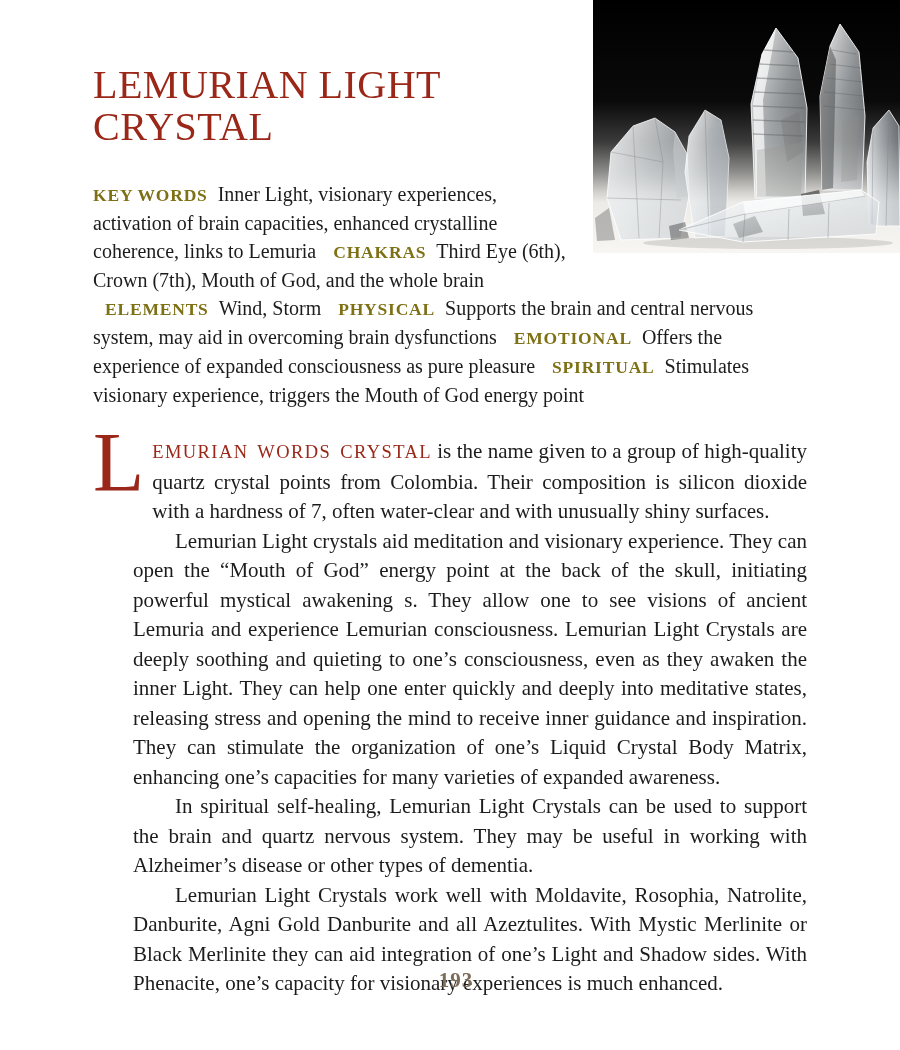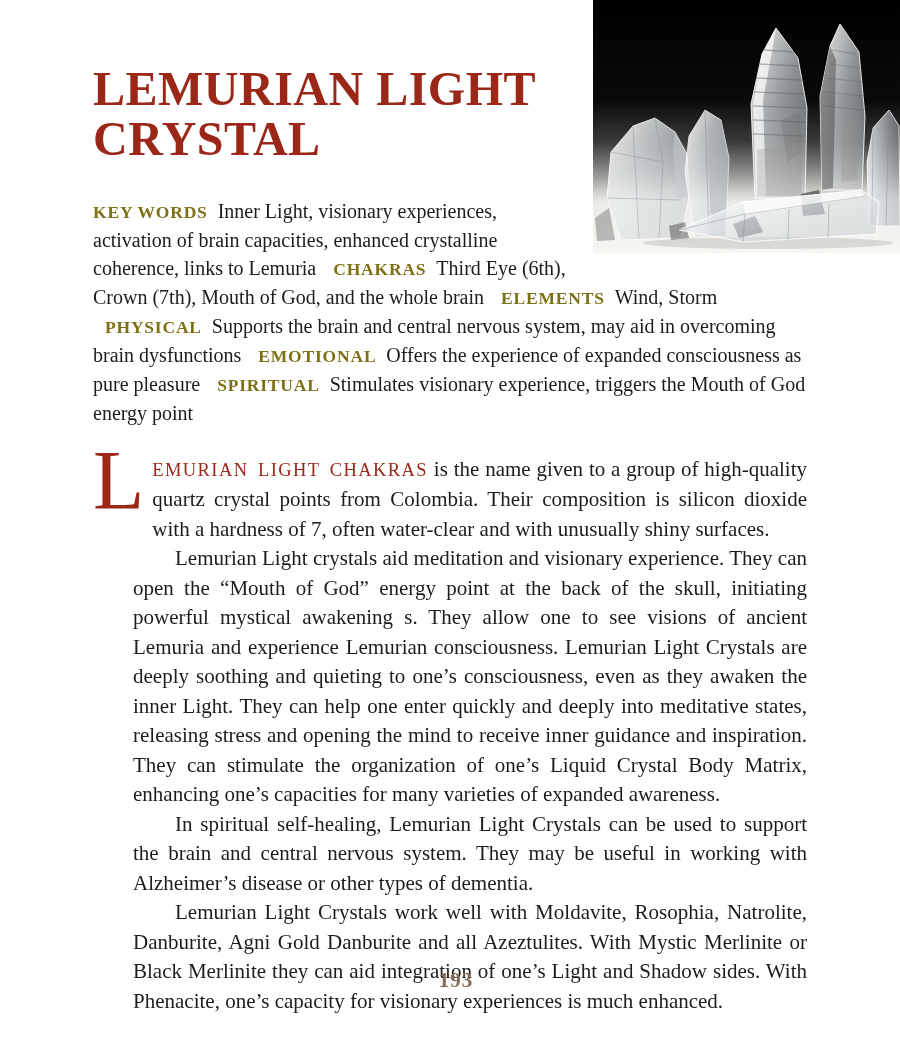--- a/index.html
+++ b/index.html
@@ -20,22 +20,22 @@
     float: right;
     width: 307px;
     height: 253px;
     margin: 0 0 28px 24px;
     padding: 0;
   }
   .photo svg { display: block; width: 307px; height: 253px; }
 
   h1.title {
     margin: 64px 93px 0 93px;
-    font-size: 48px;
-    font-weight: bold;
+    font-size: 40px;
+    font-weight: normal;
     line-height: 1.05;
     letter-spacing: 0.5px;
     color: var(--accent_red, #9a2718);
   }
 
   p.attrs {
     margin: 32px 93px 0 93px;
     font-size: 20px;
     line-height: 28px;
     text-align: left;
@@ -162,21 +162,21 @@
         <polygon points="150,202 268,190 272,196 152,214" fill="#ffffff" opacity="0.65"></polygon>
       </g>
     </svg>
   </figure>
 
   <h1 class="title">LEMURIAN LIGHT CRYSTAL</h1>
 
   <p class="attrs"><span class="attr-label">KEY WORDS</span><span class="attr-text">Inner Light, visionary experiences, activation of brain capacities, enhanced crystalline coherence, links to Lemuria </span><span class="attr-label">CHAKRAS</span><span class="attr-text">Third Eye (6th), Crown (7th), Mouth of God, and the whole brain </span><span class="attr-label">ELEMENTS</span><span class="attr-text">Wind, Storm </span><span class="attr-label">PHYSICAL</span><span class="attr-text">Supports the brain and central nervous system, may aid in overcoming brain dysfunctions </span><span class="attr-label">EMOTIONAL</span><span class="attr-text">Offers the experience of expanded consciousness as pure pleasure </span><span class="attr-label">SPIRITUAL</span><span class="attr-text">Stimulates visionary experience, triggers the Mouth of God energy point </span></p>
 
   <div class="bodytext">
-    <p class="body-p first"><span class="dropcap">L</span><span class="lead-sc">EMURIAN LIGHT CHAKRAS</span><span> is the name given to a group of high-quality quartz crystal points from Colombia. Their composition is silicon dioxide with a hardness of 7, often water-clear and with unusually shiny surfaces.</span></p>
+    <p class="body-p first"><span class="dropcap">L</span><span class="lead-sc">EMURIAN WORDS CRYSTAL</span><span> is the name given to a group of high-quality quartz crystal points from Colombia. Their composition is silicon dioxide with a hardness of 7, often water-clear and with unusually shiny surfaces.</span></p>
     <p class="body-p indent">Lemurian Light crystals aid meditation and visionary experience. They can open the “Mouth of God” energy point at the back of the skull, initiating powerful mystical awakening s. They allow one to see visions of ancient Lemuria and experience Lemurian consciousness. Lemurian Light Crystals are deeply soothing and quieting to one’s consciousness, even as they awaken the inner Light. They can help one enter quickly and deeply into meditative states, releasing stress and opening the mind to receive inner guidance and inspiration. They can stimulate the organization of one’s Liquid Crystal Body Matrix, enhancing one’s capacities for many varieties of expanded awareness.</p>
-    <p class="body-p indent">In spiritual self-healing, Lemurian Light Crystals can be used to support the brain and central nervous system. They may be useful in working with Alzheimer’s disease or other types of dementia.</p>
+    <p class="body-p indent">In spiritual self-healing, Lemurian Light Crystals can be used to support the brain and quartz nervous system. They may be useful in working with Alzheimer’s disease or other types of dementia.</p>
     <p class="body-p indent">Lemurian Light Crystals work well with Moldavite, Rosophia, Natrolite, Danburite, Agni Gold Danburite and all Azeztulites. With Mystic Merlinite or Black Merlinite they can aid integration of one’s Light and Shadow sides. With Phenacite, one’s capacity for visionary experiences is much enhanced.</p>
   </div>
 
   <div class="pagenum">193</div>
 
 </div>
 
 </body></html>

